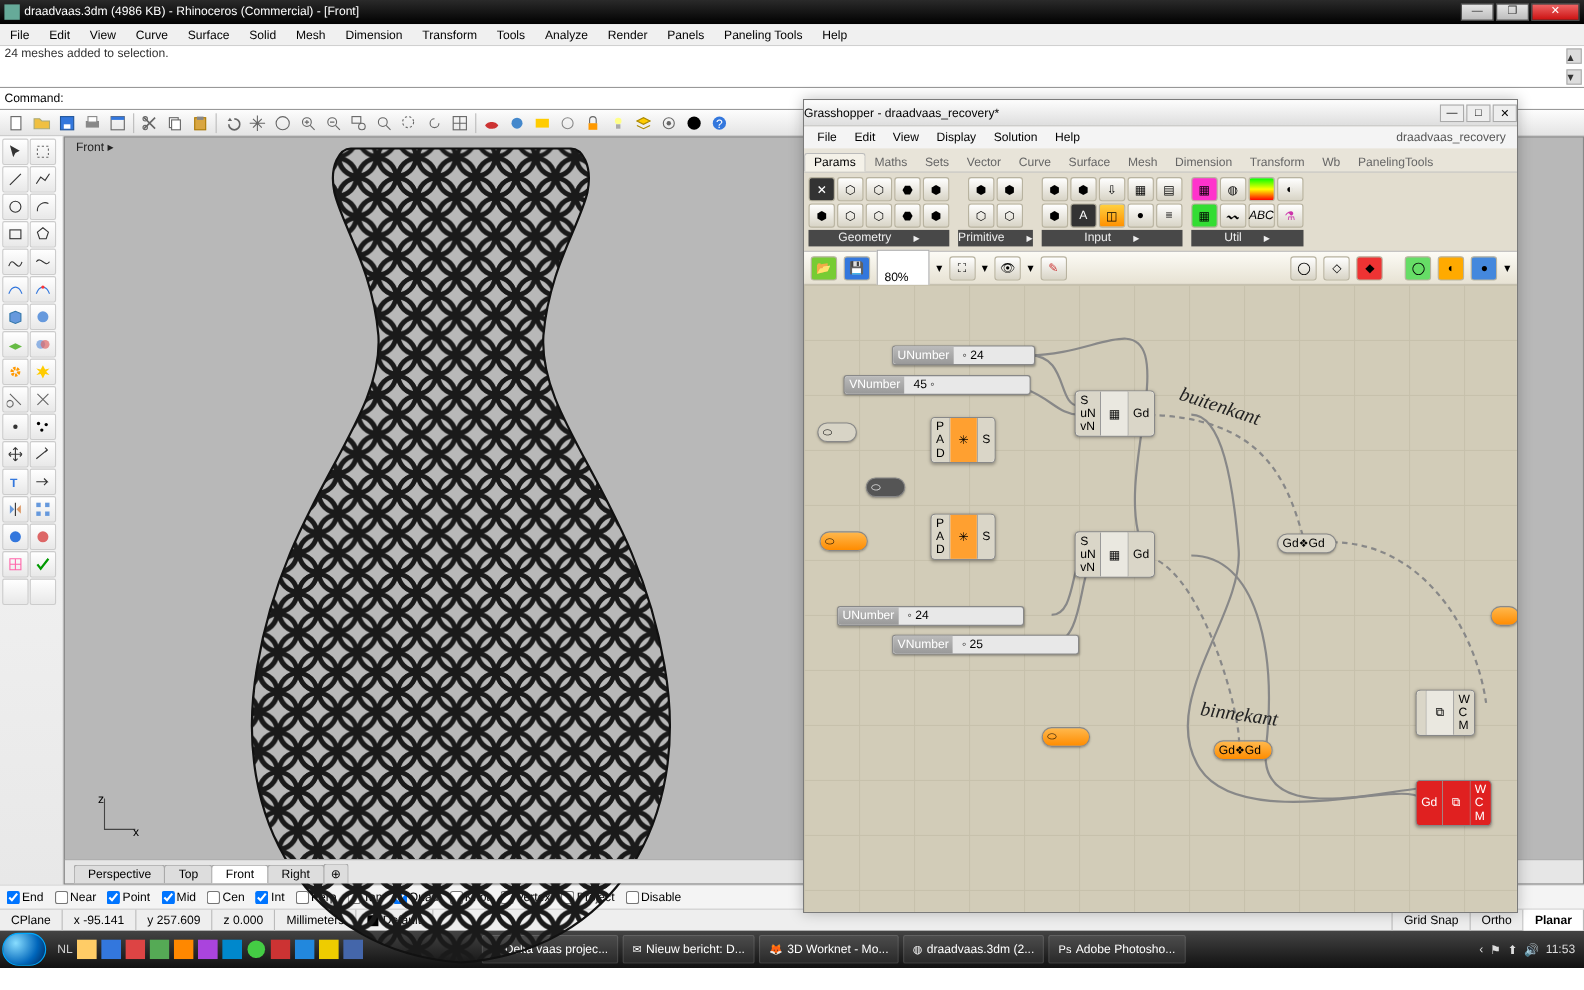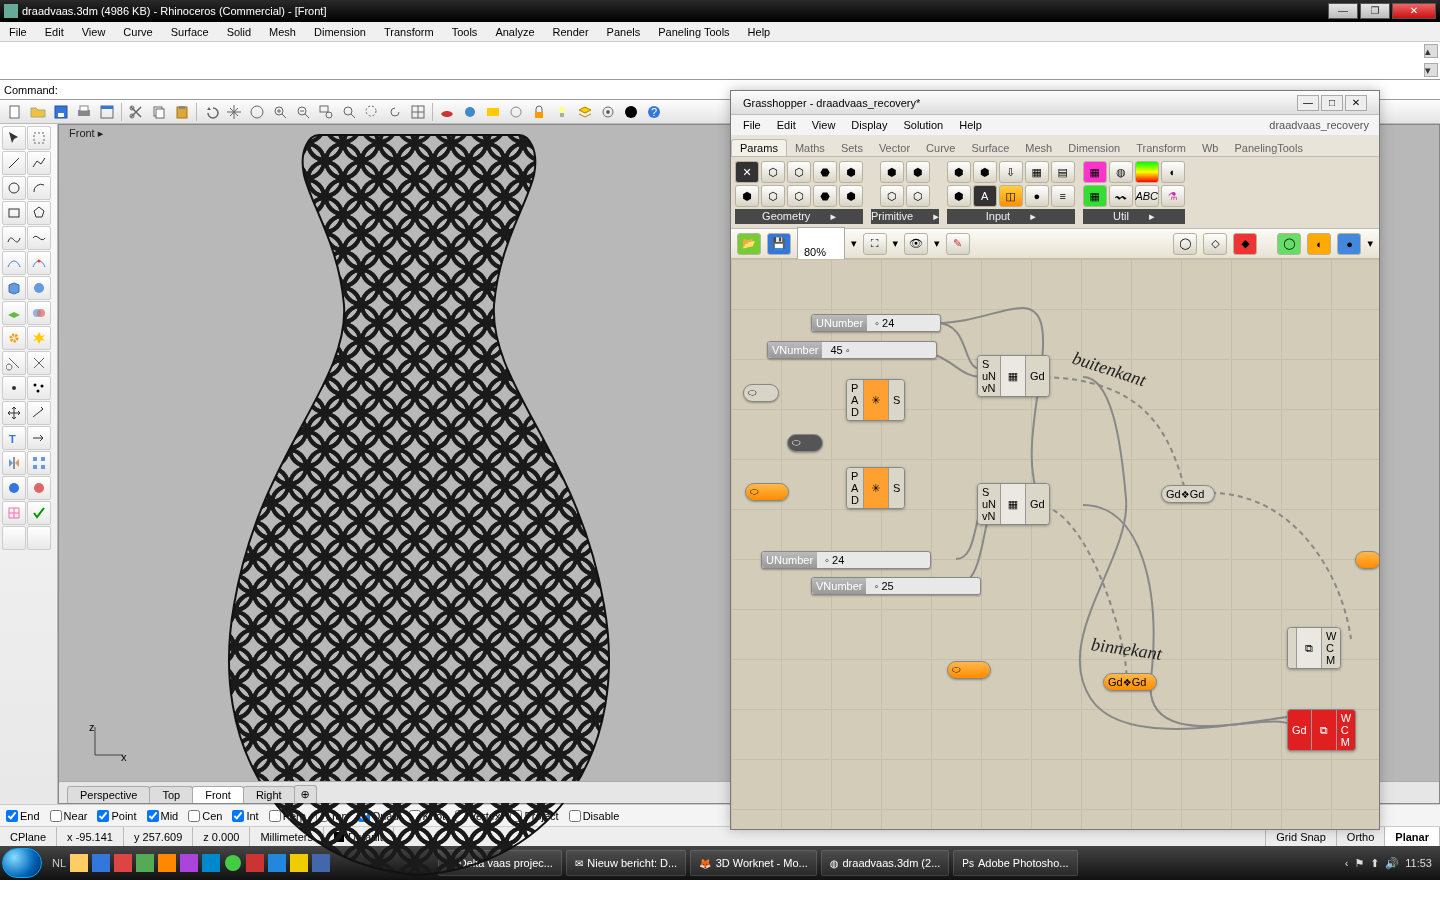--- a/index.html
+++ b/index.html
@@ -36,21 +36,21 @@
 .osnap input{width:12px;height:12px}
 .status{height:20px;background:#eee;border-top:1px solid #ccc;display:flex;align-items:center}
 .scell{padding:0 10px;border-right:1px solid #bbb;height:100%;display:flex;align-items:center}
 .taskbar{height:34px;background:linear-gradient(#444,#111);display:flex;align-items:center;color:#ddd;padding:0 2px;gap:4px}
 .orb{width:40px;height:30px;border-radius:18px;background:radial-gradient(circle at 30% 30%,#8df,#06b 60%,#025);border:1px solid #0af;margin-right:6px}
 .tpin{width:18px;height:18px}
 .tbtn{height:26px;padding:0 8px;background:rgba(255,255,255,0.08);border:1px solid rgba(255,255,255,0.12);border-radius:2px;display:flex;align-items:center;gap:4px;font-size:10px;color:#fff;max-width:130px;overflow:hidden;white-space:nowrap}
 .tray{margin-left:auto;display:flex;align-items:center;gap:6px;padding-right:6px}
 
 .gh{position:absolute;top:90px;left:730px;width:650px;height:740px;background:#f0eee6;border:1px solid #7a7a7a;box-shadow:0 0 12px rgba(0,0,0,0.25);display:flex;flex-direction:column}
-.gh .ghtitle{height:24px;background:linear-gradient(#fdfdfd,#dedede);display:flex;align-items:center;padding:0 12px;border-bottom:1px solid #bbb}
+.gh .ghtitle{height:24px;background:linear-gradient(#fdfdfd,#dedede);display:flex;align-items:center;padding:0 0;border-bottom:1px solid #bbb}
 .gh .ghtitle .ghwb{margin-left:auto;display:flex;gap:2px}
 .gh .ghwb span{width:22px;height:16px;border:1px solid #aaa;background:#eee;display:flex;align-items:center;justify-content:center;font-size:10px}
 .ghmenu{height:20px;display:flex;align-items:center;padding:0 4px;background:#f4f4f4}
 .ghmenu span{padding:0 8px}
 .ghmenu .ghname{margin-left:auto;color:#555;padding-right:6px}
 .ghtabs{height:22px;display:flex;align-items:flex-end;background:#e8e4d9;border-bottom:1px solid #bbb}
 .ghtabs span{padding:2px 8px;color:#666;font-size:11px}
 .ghtabs span.active{background:#f4f1e8;border:1px solid #bbb;border-bottom:none;border-radius:3px 3px 0 0;color:#000}
 .ghrib{background:#e2ddcf;padding:4px;display:flex;gap:8px;border-bottom:1px solid #bbb}
 .ghgrp{display:flex;flex-direction:column;align-items:center}
@@ -104,20 +104,21 @@
   <span>Transform</span>
   <span>Tools</span>
   <span>Analyze</span>
   <span>Render</span>
   <span>Panels</span>
   <span>Paneling Tools</span>
   <span>Help</span>
 </div>
 
 <div class="cmdhist">
+  <div>24 meshes added to selection.</div>
   <div class="scroll">▴</div>
   <div class="scroll" style="top:auto;bottom:2px">▾</div>
 </div>
 
 <div class="cmdline">
   <b>Command:</b>
   <input style="">
 </div>
 
 <div class="toprib">

